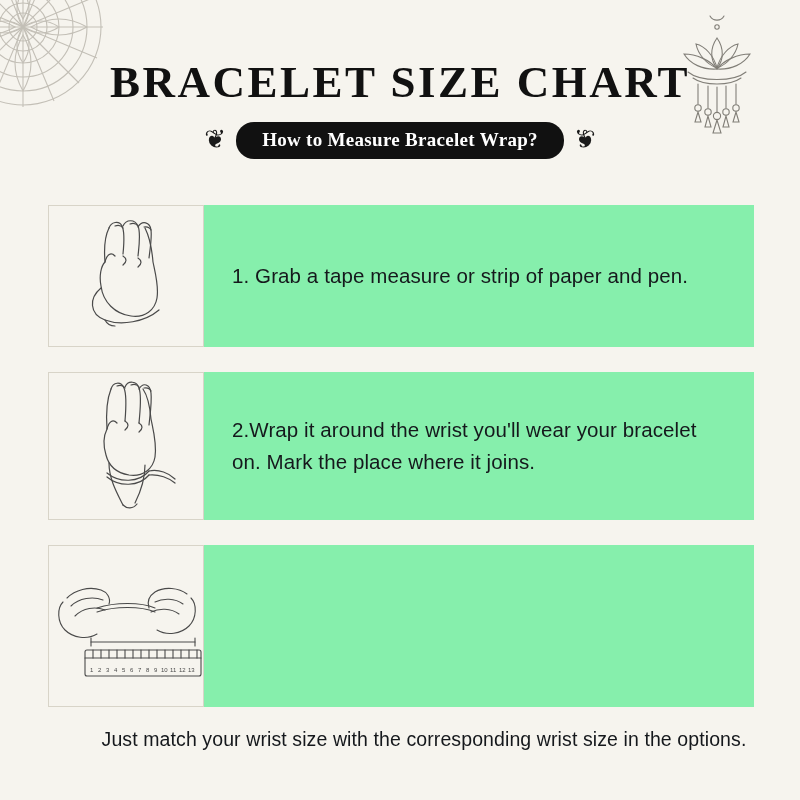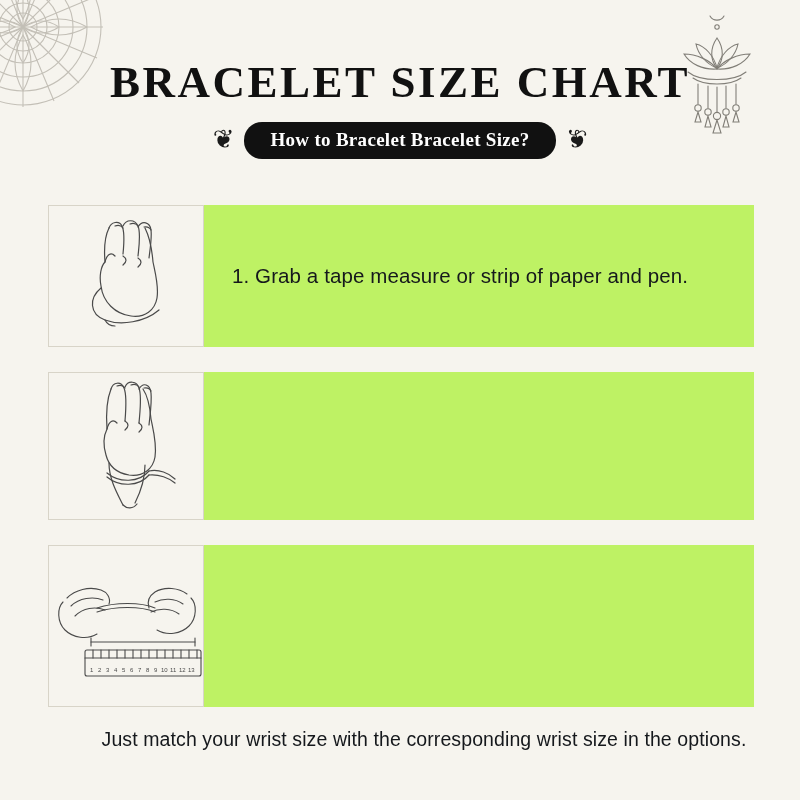--- a/index.html
+++ b/index.html
@@ -84,21 +84,21 @@
   
   .steps {
     position: absolute;
     top: 205px;
     left: 48px;
     width: 706px;
   }
   .step {
     display: flex;
     align-items: stretch;
-    background: #bef264;
+    background: #86efac;
     margin-bottom: 25px;
     min-height: 140px;
   }
   .step .thumb {
     width: 156px;
     flex: 0 0 156px;
     background: #f6f4ee;
     border: 1px solid #d8d4c8;
     box-sizing: border-box;
     position: relative;
@@ -209,21 +209,21 @@
       <path d="M64 112 L61 123 L67 123 Z"></path>
       <path d="M74 108 L71 118 L77 118 Z"></path>
     </g>
   </svg>
 </div>
 
 <div class="title">BRACELET SIZE CHART</div>
 
 <div class="subtitle-row">
   <span class="flourish left">❦</span>
-  <span class="subtitle-pill">How to Bracelet Bracelet Size?</span>
+  <span class="subtitle-pill">How to Measure Bracelet Wrap?</span>
   <span class="flourish right">❦</span>
 </div>
 
 <div class="steps">
 
   <div class="step step-1">
     <div class="thumb">
       <svg viewBox="0 0 156 140" width="156" height="140">
         <g stroke="#4a4a4a" stroke-width="1.2" fill="none" stroke-linecap="round" stroke-linejoin="round">
 
@@ -267,20 +267,21 @@
           <path d="M96 92 C96 106 92 118 86 130"></path>
           <path d="M74 132 C78 136 84 136 88 131"></path>
 
           <path d="M58 100 C70 110 90 110 100 98"></path>
           <path d="M58 104 C70 114 90 114 100 102"></path>
           <path d="M100 98 C110 96 120 100 126 106"></path>
           <path d="M100 102 C110 101 120 105 126 110"></path>
         </g>
       </svg>
     </div>
+    <div class="text">2.Wrap it around the wrist you'll wear your bracelet on. Mark the place where it joins.</div>
   </div>
 
   <div class="step step-3">
     <div class="thumb">
       <svg viewBox="0 0 156 160" width="156" height="160">
         <g stroke="#4a4a4a" stroke-width="1.1" fill="none" stroke-linecap="round" stroke-linejoin="round">
 
           <path d="M18 52 C26 44 40 40 52 44 C58 46 62 52 60 58"></path>
           <path d="M22 60 C30 52 44 50 54 54"></path>
           <path d="M26 70 C34 62 46 60 56 64"></path>

